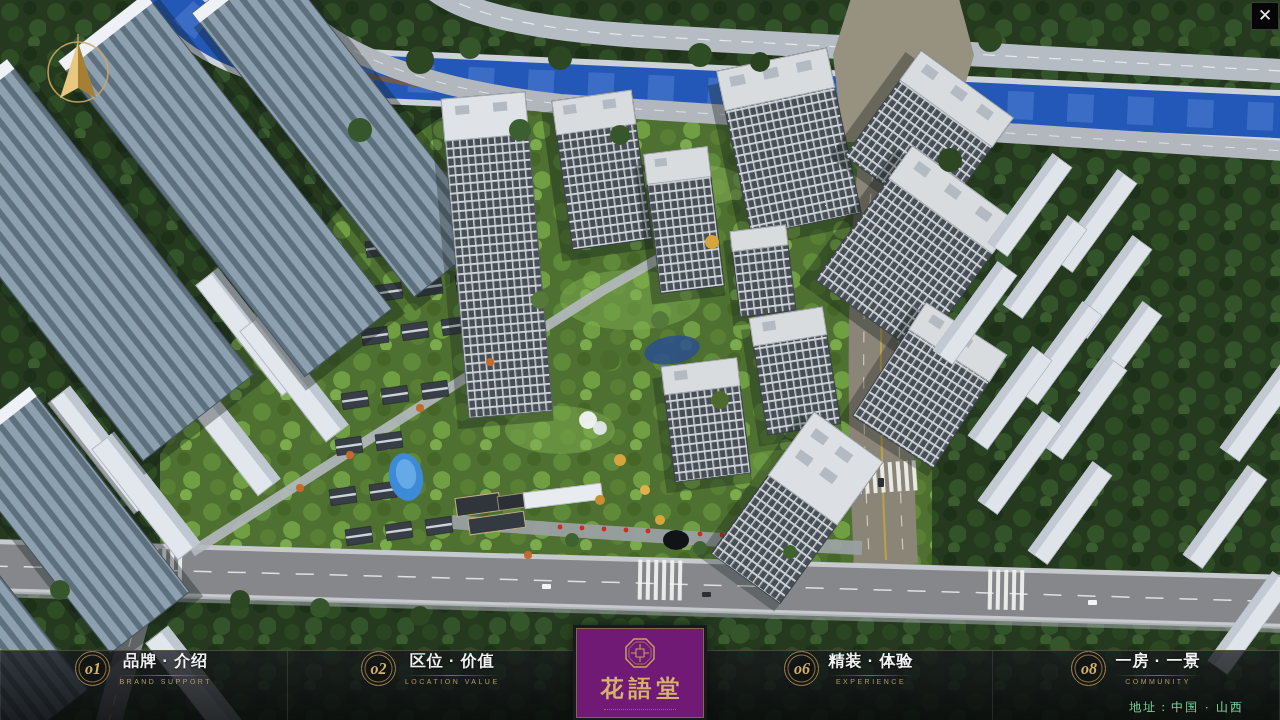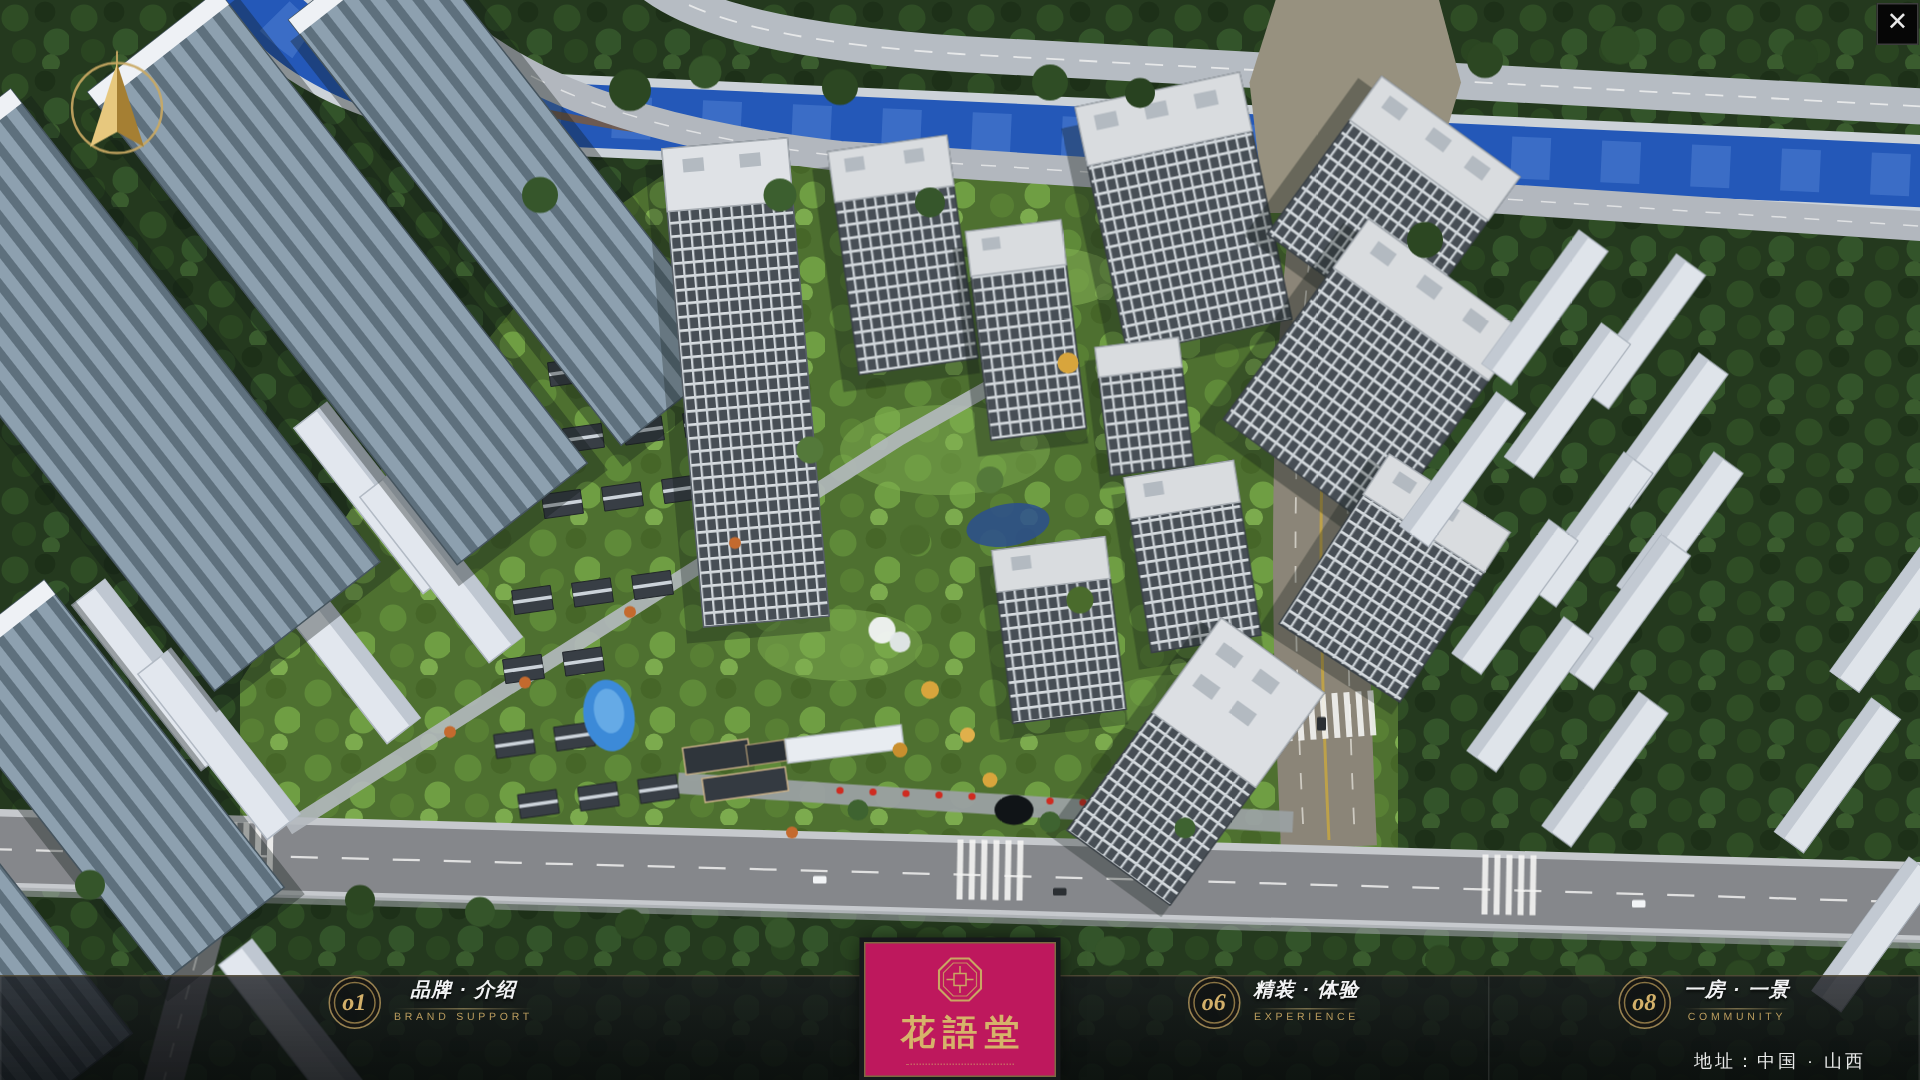--- a/index.html
+++ b/index.html
@@ -22,34 +22,34 @@
   .nav-group{flex:1;display:flex;}
   .nav-item{flex:1;display:flex;align-items:flex-start;justify-content:center;gap:9px;
     border-right:1px solid rgba(255,255,255,.10);cursor:pointer;min-width:0;}
   .nav-group.left .nav-item:first-child{border-left:1px solid rgba(255,255,255,.08);}
   .badge{width:33px;height:33px;border-radius:50%;border:1px solid #9a8352;flex:0 0 auto;
     box-shadow:inset 0 0 0 2.5px rgba(10,12,14,.9), inset 0 0 0 3.5px #8a7444;
     display:flex;align-items:center;justify-content:center;
     color:#d3b06a;font-family:"Liberation Serif","DejaVu Serif",serif;
     font-style:italic;font-size:16px;font-weight:bold;background:rgba(10,12,14,.45);}
   .ntexts{display:flex;flex-direction:column;align-items:center;}
-  .nzh{color:#f2f3f4;font-size:13px;font-weight:bold;letter-spacing:1px;white-space:nowrap;
-       text-shadow:0 1px 2px rgba(0,0,0,.8);font-style:italic;}
+  .nzh{color:#f2f3f4;font-size:16px;font-weight:bold;letter-spacing:1px;white-space:nowrap;
+       text-shadow:0 1px 2px rgba(0,0,0,.8);}
   .nsep{width:100%;height:1px;background:linear-gradient(90deg,transparent,rgba(200,175,115,.55),transparent);
         margin:3px 0 2px;}
   .nen{color:#bb9d5f;font-size:7px;letter-spacing:2.5px;white-space:nowrap;transform-origin:center;}
 
   .logo-panel{position:absolute;left:50%;transform:translateX(-50%);bottom:2px;width:126px;height:88px;
-    background:#be185d;border:1px solid #7d6a41;box-shadow:0 0 0 3px #17191b,0 0 14px rgba(0,0,0,.8);
+    background:#701a75;border:1px solid #7d6a41;box-shadow:0 0 0 3px #17191b,0 0 14px rgba(0,0,0,.8);
     display:flex;flex-direction:column;align-items:center;justify-content:center;z-index:3;}
   .logo-title{color:#d6b36a;font-size:23px;letter-spacing:5px;margin-top:4px;
     font-family:"Liberation Serif","DejaVu Serif",serif;font-weight:bold;text-indent:5px;}
   .logo-dots{width:72px;border-top:1px dotted rgba(205,175,110,.5);margin-top:5px;}
 
-  .address{position:absolute;right:36px;bottom:4px;color:#ffffff;font-size:12px;
+  .address{position:absolute;right:36px;bottom:4px;color:#86efac;font-size:12px;
     letter-spacing:2px;opacity:.9;z-index:2;}
 </style>
 </head>
 <body>
 
 <div class="stage">
 
   <svg class="scene" viewBox="0 0 1280 720" preserveAspectRatio="none">
     <defs>
       <pattern id="win" width="7" height="9" patternUnits="userSpaceOnUse">
@@ -434,20 +434,30 @@
       <div class="nav-item">
         <div class="badge">
             <span>o1</span>
           </div>
         <div class="ntexts">
             <div class="nzh">品牌 · 介绍</div>
           <div class="nsep"></div>
           <div class="nen">BRAND SUPPORT</div>
           </div>
       </div>
+      <div class="nav-item">
+        <div class="badge">
+            <span>o2</span>
+          </div>
+        <div class="ntexts">
+            <div class="nzh">区位 · 价值</div>
+          <div class="nsep"></div>
+          <div class="nen">LOCATION VALUE</div>
+          </div>
+      </div>
     </div>
 
     <div style="width:132px;flex:0 0 auto;"></div>
 
     <div class="nav-group right">
       <div class="nav-item">
         <div class="badge">
             <span>o6</span>
           </div>
         <div class="ntexts">

